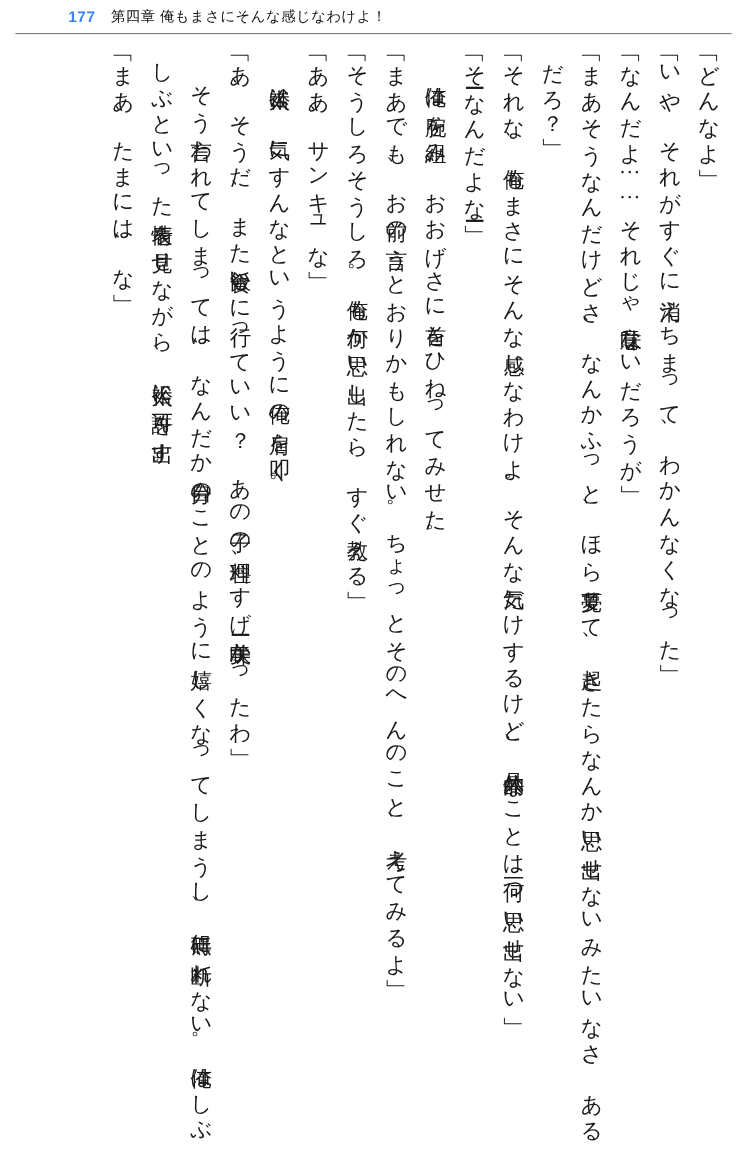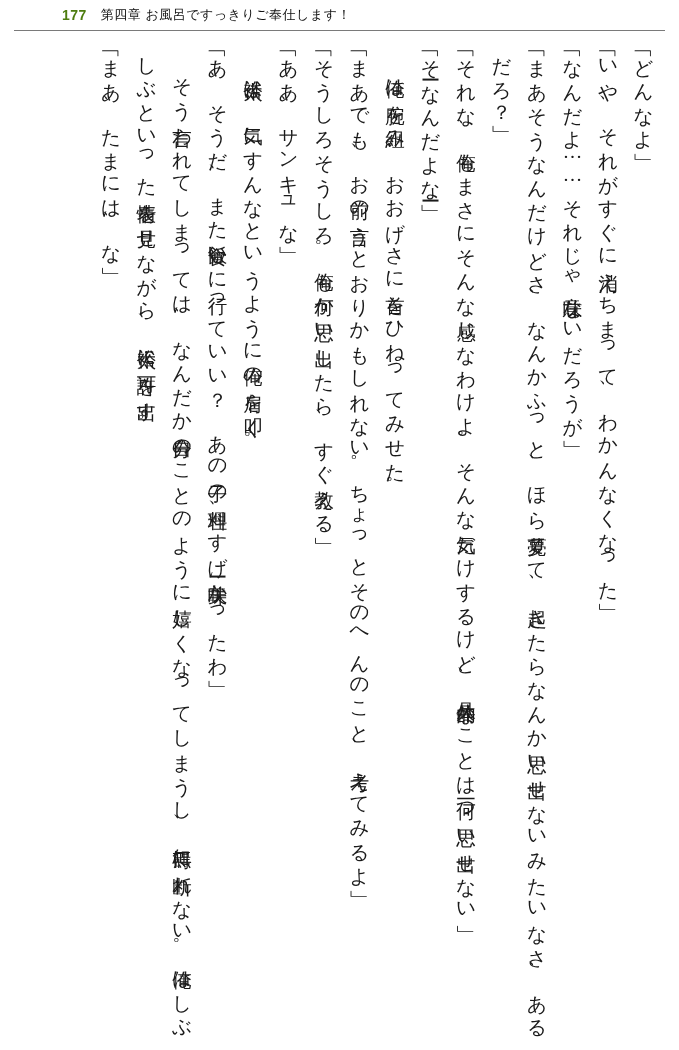--- a/index.html
+++ b/index.html
@@ -32,21 +32,21 @@
     display: flex;
     align-items: center;
     padding-left: 62px;
     box-sizing: border-box;
   }
   .header .folio {
     font-family: "Liberation Sans", sans-serif;
     font-weight: bold;
     font-size: 14px;
     letter-spacing: 0.5px;
-    color: #4d7c0f;
+    color: #3b82f6;
     margin-right: 14px;
     text-align: right;
   }
   .header .chapter {
     font-family: "Liberation Sans", sans-serif;
     font-size: 13px;
     color: #111;
     letter-spacing: 0.5px;
   }
   .rule {
@@ -88,21 +88,21 @@
     text-indent: 19.5px;
   }
 </style>
 </head>
 <body>
 
 <div class="page">
 
   <div class="header">
     <span class="folio">177</span>
-    <span class="chapter">第四章 お風呂ですっきりご奉仕します！</span>
+    <span class="chapter">第四章 俺もまさにそんな感じなわけよ！</span>
   </div>
 
   <div class="rule"></div>
 
   <div class="body-area">
     <div class="vtext" id="vtext">
         <p class="">「どんなよ」</p>
         <p class="">「いや、それがすぐに消えちまって、わかんなくなった」</p>
         <p class="">「なんだよ……それじゃ意味ないだろうが」</p>
         <p class="">「まあそうなんだけどさ、なんかふっと、ほら夢見てて、起きたらなんか思い出せないみたいなさ、あるだろ？」</p>

